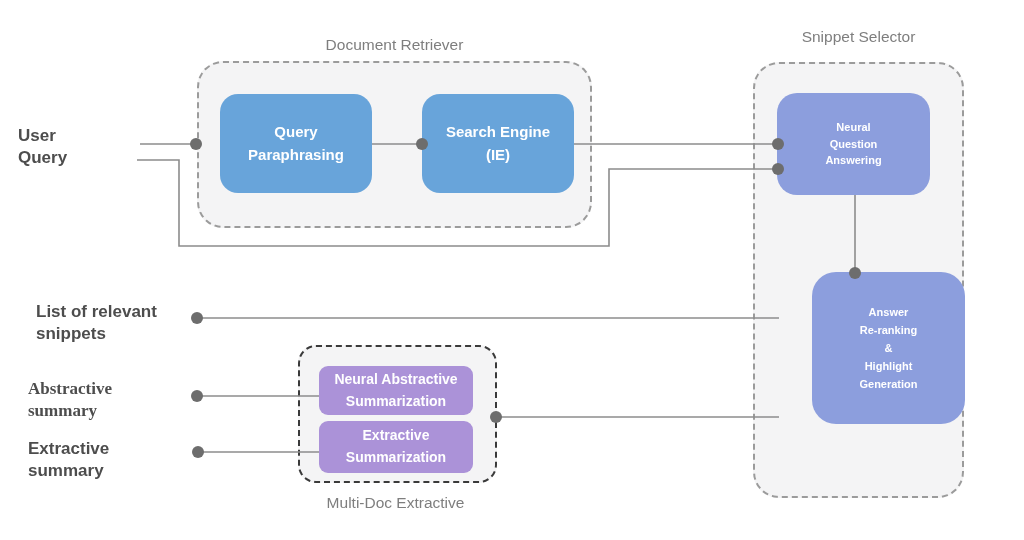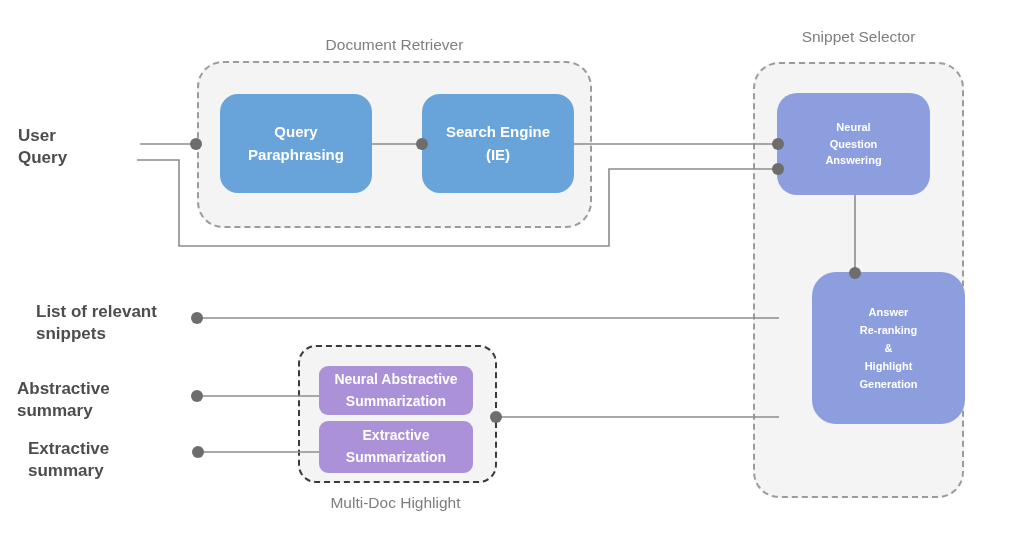--- a/index.html
+++ b/index.html
@@ -64,21 +64,21 @@
 <body>
 
 <div class="canvas">
 
   <div class="group" style="left:197px; top:61px; width:391px; height:163px;"></div>
   <div class="group" style="left:753px; top:62px; width:207px; height:432px;"></div>
   <div class="group dark" style="left:298px; top:345px; width:195px; height:134px;"></div>
 
   <div class="group-title" style="left:197px; top:36px; width:395px;">Document Retriever</div>
   <div class="group-title" style="left:753px; top:28px; width:211px;">Snippet Selector</div>
-  <div class="group-title" style="left:288px; top:494px; width:215px;">Multi-Doc Highlight</div>
+  <div class="group-title" style="left:288px; top:494px; width:215px;">Multi-Doc Extractive</div>
 
   <div class="node blue" style="left:220px; top:94px; width:152px; height:99px;">Query
 Paraphrasing</div>
   <div class="node blue" style="left:422px; top:94px; width:152px; height:99px;">Search Engine
 (IE)</div>
   <div class="node peri" style="left:777px; top:93px; width:153px; height:102px;">Neural
 Question
 Answering</div>
   <div class="node peri tall" style="left:779px; top:272px; width:153px; height:152px;margin-left:33px;">Answer
 Re-ranking
@@ -87,21 +87,21 @@
 Generation</div>
   <div class="node purple" style="left:319px; top:366px; width:154px; height:49px;">Neural Abstractive
 Summarization</div>
   <div class="node purple" style="left:319px; top:421px; width:154px; height:52px;">Extractive
 Summarization</div>
 
   <div class="io-label" style="left:18px; top:125px; width:119px;">User
 Query</div>
   <div class="io-label" style="left:36px; top:301px; width:155px;">List of relevant
 snippets</div>
-  <div class="io-label" style="left:17px; top:378px; width:145px;">Abstractive
+  <div class="io-label" style="left:28px; top:378px; width:145px;font-family:Liberation Serif, serif;">Abstractive
 summary</div>
   <div class="io-label" style="left:28px; top:438px; width:145px;">Extractive
 summary</div>
 
   <svg class="wires" width="1024" height="540" viewBox="0 0 1024 540">
     <path d="M140,144 H196"></path>
     <path d="M137,160 H179 V246 H609 V169 H777"></path>
     <path d="M372,144 H422"></path>
     <path d="M574,144 H777"></path>
     <path d="M855,195 V273"></path>

